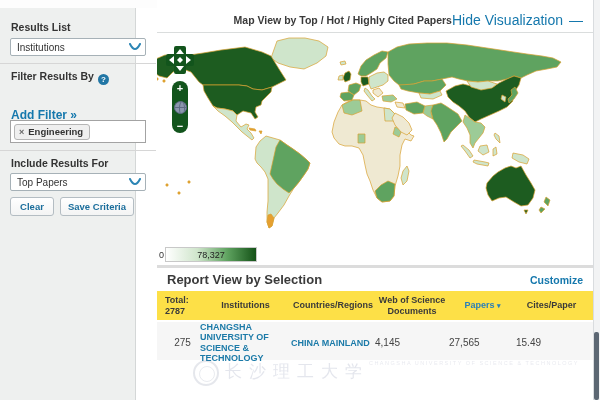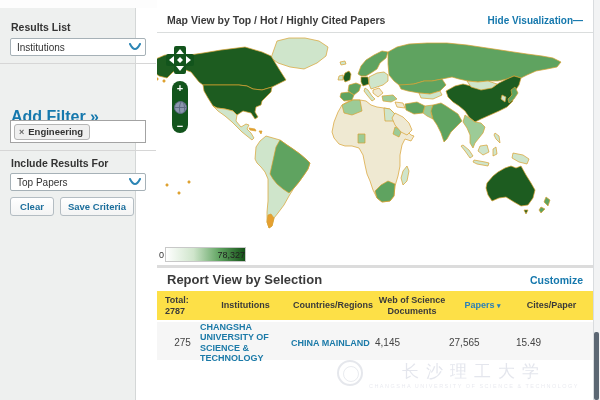--- a/index.html
+++ b/index.html
@@ -11,65 +11,65 @@
   .sidebar { position:absolute; left:0; top:8px; width:136px; height:392px;
              background:#eef0ef; border-right:1px solid #d4d7d7; }
   .sb-label { position:absolute; left:11px; font-size:10.5px; font-weight:bold; color:#333; }
   .sb-select { position:absolute; left:10px; width:136px; height:18px; background:#fff;
                border:1px solid #a6b1b7; border-radius:2px; display:flex; align-items:center;
                justify-content:space-between; padding:0 4px 0 6px; cursor:pointer; }
   .sb-select span { font-size:10px; color:#333; }
   .sb-divider { position:absolute; left:0; width:156px; height:1px; background:#d6d6d6; }
   .sb-note { position:absolute; left:11px; width:134px; font-size:8.5px; font-style:italic;
              color:#9a9a9a; line-height:1.3; }
-  .sb-link { position:absolute; left:11px; font-size:16px; font-weight:bold; color:#1578ad;
+  .sb-link { position:absolute; left:11px; font-size:12px; font-weight:bold; color:#1578ad;
              text-decoration:none; cursor:pointer; }
   .filter-box { position:absolute; left:10px; top:112px; width:136px; height:23px;
                 background:#fff; border:1px solid #a3a3a3; display:flex; align-items:center;
                 padding:0 3px; }
   .filter-tag { display:inline-flex; align-items:center; gap:4px; background:#efefef;
                 border:1px solid #b5b5b5; border-radius:3px; height:16px; padding:0 6px 0 4px;
                 font-size:9.5px; color:#333; font-weight:bold; cursor:default; }
   .filter-tag .x { color:#666; font-size:9px; font-weight:bold; cursor:pointer; }
   .sb-btn { position:absolute; top:189px; height:19px; background:linear-gradient(#ffffff,#f3f4f4);
             border:1px solid #b4bdc3; border-radius:3px; font-size:9.5px; font-weight:bold;
             color:#1b6e9c; display:flex; align-items:center; justify-content:center; cursor:pointer; }
   .help-badge { display:inline-flex; width:11px; height:11px; border-radius:50%; background:#2176a5;
                 color:#fff; font-size:8px; font-weight:bold; align-items:center; justify-content:center;
                 margin-left:4px; vertical-align:-2px; cursor:pointer; }
 
   
   .main { position:absolute; left:157px; top:0; width:436px; height:400px; background:#fff; }
   .map-header { position:absolute; left:0; top:8px; width:436px; height:25px;
-                display:flex; align-items:center; justify-content:space-between;
+                display:flex; align-items:center; justify-content:flex-end;
                 padding:0 10px; border-bottom:1px solid #dadddd; }
   .map-title { font-size:10.5px; font-weight:bold; color:#3a3a3a; }
-  .hide-link { font-size:10px; font-weight:bold; color:#1578ad; cursor:pointer; display:flex; }
+  .hide-link { font-size:14px; font-weight:normal; color:#1578ad; cursor:pointer; display:flex; gap:6px; }
   .map-region { position:absolute; left:0; top:33px; width:436px; height:232px; overflow:hidden; background:#fff; }
   .map-svg { position:absolute; left:-20px; top:2px; }
   .pm { stroke:#d9a02f; stroke-width:0.7; stroke-linejoin:round; }
   .cD{fill:#1d5c20}.cM{fill:#5fa360}.cL{fill:#9ccb97}.cP{fill:#cfe5cb}.cB{fill:#efe9d2}.cO{fill:#e6a030}
 
   .pan-ctl { position:absolute; left:8px; top:12px; cursor:pointer; }
   .zoom-pill { position:absolute; left:15px; top:48px; width:16px; height:52px; background:#12541c;
                border-radius:8px; display:flex; flex-direction:column; align-items:center;
                justify-content:space-between; padding:1px 0; }
   .zoom-btn { color:#fff; font-size:11px; font-weight:bold; line-height:12px; width:16px;
               text-align:center; cursor:pointer; }
   .globe { width:13px; height:13px; border-radius:50%; background:#8b97ad;
            border:1px solid #5f6b85; position:relative; cursor:pointer; overflow:hidden; }
   .globe:before { content:""; position:absolute; left:4px; top:-1px; width:4px; height:13px;
                   border:1px solid #5f6b85; border-radius:50%; }
   .globe:after { content:""; position:absolute; left:-1px; top:5px; width:13px; height:1px; background:#5f6b85; }
 
   .legend { position:absolute; left:2px; bottom:3px; display:flex; align-items:center; }
   .legend-min { font-size:9px; color:#333; margin-right:1px; }
-  .legend-bar { width:81px; height:15px; border:1px solid #c8c8c8;
+  .legend-bar { width:92px; height:15px; border:1px solid #c8c8c8;
                 background:linear-gradient(90deg,#ffffff,#cfe5cb 35%,#5fa360 68%,#145217);
-                display:flex; align-items:center; justify-content:flex-end; }
+                display:flex; align-items:center; justify-content:center; }
   .legend-max { font-size:9px; color:#222; }
 
   .section-divider { position:absolute; left:0; top:265px; width:436px; height:3px; background:#dcdcdc; }
   .report-header { position:absolute; left:0; top:268px; width:436px; height:23px; display:flex;
                    align-items:center; justify-content:space-between; padding:0 10px; }
   .report-title { font-size:13px; font-weight:bold; color:#3a3a3a; }
   .customize-link { font-size:10.5px; font-weight:bold; color:#1578ad; cursor:pointer; }
 
   .tbl-cols { display:grid; grid-template-columns:35px 91px 84px 74px 67px 71px; padding-left:8px; }
   .tbl-head { position:absolute; left:0; top:291px; width:436px; height:29px; background:#fde047;
@@ -85,21 +85,21 @@
   .dc.count { text-align:center; }
   .dc.link { color:#1b7aa8; font-weight:bold; font-size:9px; line-height:1.15;
              text-transform:uppercase; cursor:pointer; }
 
   .watermark { position:absolute; right:14px; top:360px; display:flex; align-items:flex-start; gap:6px;
                pointer-events:none; }
   .wm-seal { width:26px; height:26px; border-radius:50%; border:2px solid rgba(110,120,150,0.18);
              position:relative; }
   .wm-seal:before { content:""; position:absolute; left:4px; top:4px; width:14px; height:14px;
                     border-radius:50%; border:1px solid rgba(110,120,150,0.15); }
-  .wm-texts { display:flex; flex-direction:column;text-align:center; }
+  .wm-texts { display:flex; flex-direction:row; }
   .wm-cn { font-size:17px; letter-spacing:7px; color:rgba(90,100,140,0.16); white-space:nowrap; }
   .wm-en { font-size:5.5px; letter-spacing:1.5px; color:rgba(90,100,140,0.14); white-space:nowrap; }
 
   .scrollbar { position:absolute; right:0; top:0; width:7px; height:400px; background:#f2f3f4;
                border-left:1px solid #d9dcdf; }
   .scroll-thumb { position:absolute; right:1px; top:332px; width:5px; height:68px;
                   background:#5c6773; border-radius:2px; cursor:pointer; }
   .topstrip { position:absolute; left:0; top:0; width:600px; height:8px; background:#fdfdfd; }
 </style>
 </head>
@@ -112,20 +112,23 @@
     <div class="sb-label" style="top:13px">Results List</div>
     <div class="sb-select" style="top:30px">
       <span>Institutions</span>
       <svg width="12" height="8" viewBox="0 0 12 8">
           <path d="M1,1 C3,5 4,6 6,6 C8,6 9,5 11,1" fill="none" stroke="#2b85b5" stroke-width="2" stroke-linecap="round"></path>
         </svg>
     </div>
 
     <div class="sb-divider" style="top:55px"></div>
 
+    <div class="sb-label" style="top:62px">
+      <span>Filter Results By</span><span class="help-badge">?</span>
+    </div>
     <div class="sb-link" style="top:100px">Add Filter »</div>
     <div class="filter-box">
       <span class="filter-tag">
         <span class="x">×</span>
         <span>Engineering</span>
       </span>
     </div>
 
     <div class="sb-divider" style="top:142px"></div>
 

